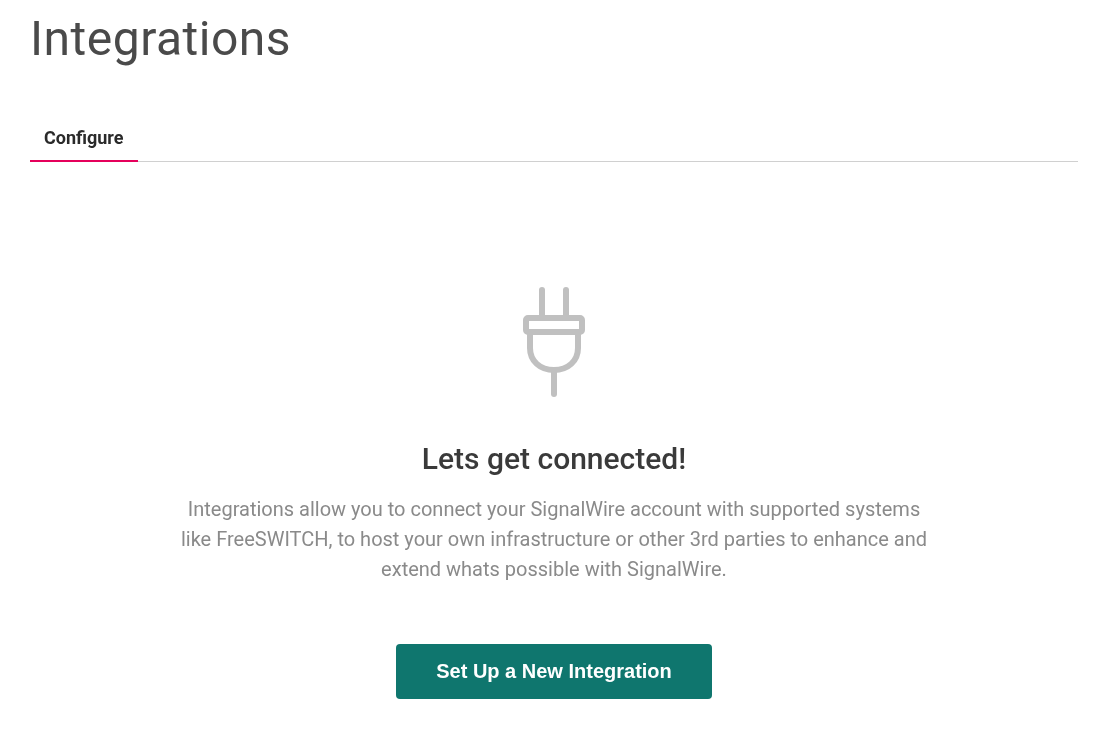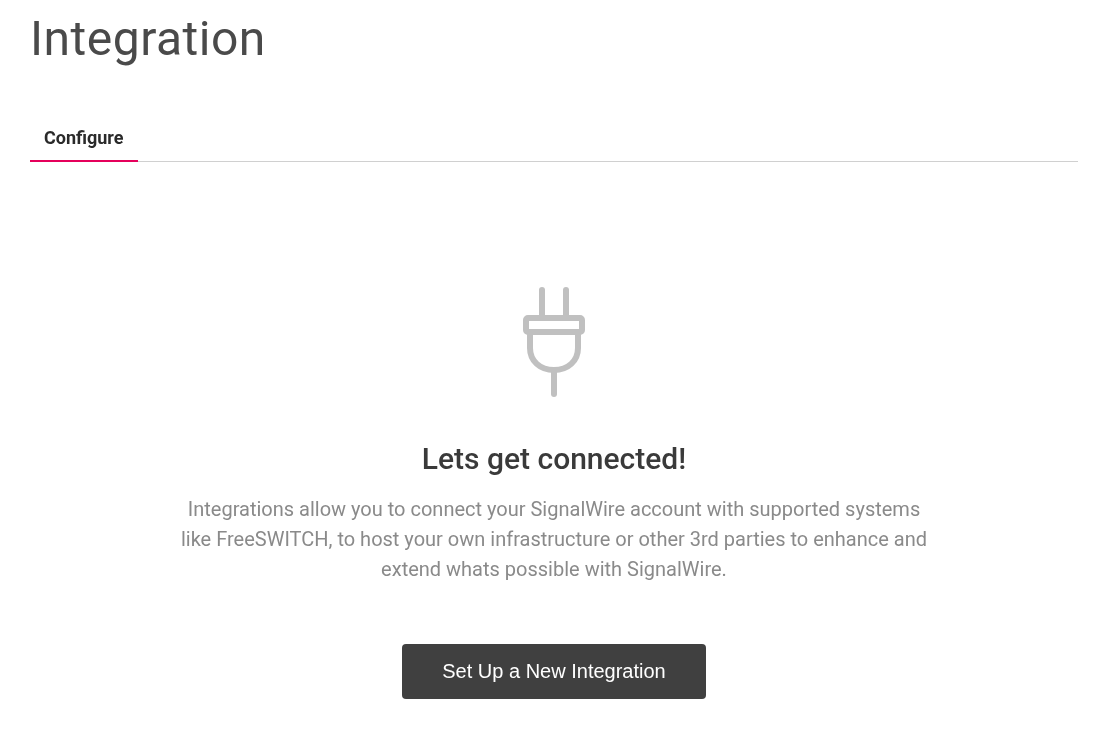--- a/index.html
+++ b/index.html
@@ -63,34 +63,34 @@
       margin-bottom: 18px;
     }
     .empty-description {
       font-size: 20px;
       color: #8a8a8a;
       line-height: 1.5;
       max-width: 760px;
       margin-bottom: 60px;
     }
     .primary-button {
-      background: #404040;
+      background: #0f766e;
       color: #ffffff;
       border: none;
       padding: 16px 40px;
       font-size: 20px;
       border-radius: 4px;
       cursor: pointer;
-      font-weight: 400;
+      font-weight: 700;
     }
   </style>
 </head>
 <body>
 
-<h1 class="page-title">Integration</h1>
+<h1 class="page-title">Integrations</h1>
 
 <div class="tabs">
   <div class="tab active">Configure</div>
 </div>
 
 <div class="empty-state">
   <div class="plug-icon">
     <svg width="120" height="120" viewBox="0 0 120 120" fill="none" stroke="#c0c0c0" stroke-width="6" stroke-linecap="round" stroke-linejoin="round">
       <line x1="48" y1="8" x2="48" y2="36"></line>
       <line x1="72" y1="8" x2="72" y2="36"></line>

